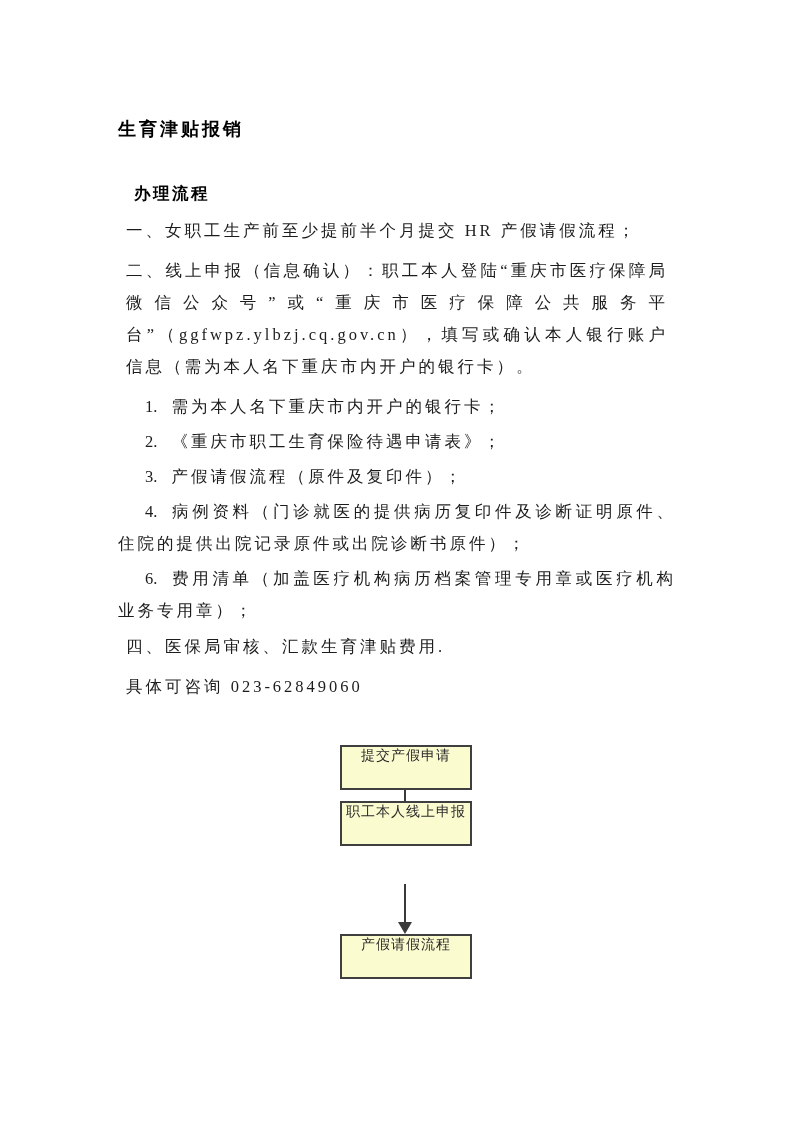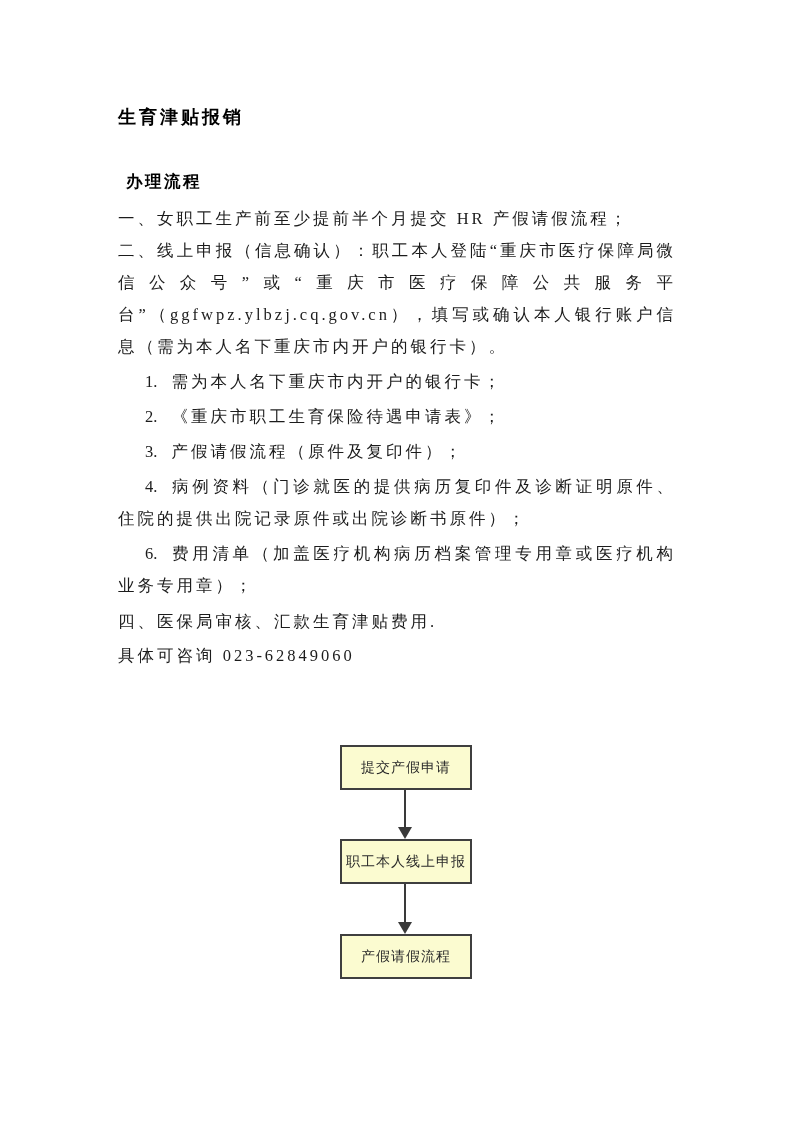--- a/index.html
+++ b/index.html
@@ -8,44 +8,44 @@
     width: 793px;
     height: 1122px;
     background: #ffffff;
     overflow: hidden;
     font-family: "Liberation Serif", "DejaVu Serif", serif;
     color: #1c1c1c;
   }
   .content {
     position: absolute;
     left: 118px;
-    top: 100px;
+    top: 112px;
     width: 558px;
   }
   .doc-title {
     margin: 0;
     padding-top: 7px;
     font-family: "Liberation Sans", "DejaVu Sans", sans-serif;
     font-size: 18px;
     font-weight: bold;
     letter-spacing: 3px;
     color: #000000;
     line-height: 20px;
   }
   .section-heading {
-    margin: 45px 0 0 8px;
+    margin: 45px 0 0 16px;
     font-family: "Liberation Sans", "DejaVu Sans", sans-serif;
     font-size: 16.5px;
     font-weight: bold;
     letter-spacing: 2.5px;
     color: #000000;
     line-height: 19px;
   }
   .para {
-    margin: 0;
+    margin: 8px;
     font-size: 16.5px;
     line-height: 32px;
     letter-spacing: 3px;
     text-align: justify;
     color: #1c1c1c;
   }
   .para.first { margin-top: 12px; }
   .list-para {
     margin: 3px 0 0 0;
     text-indent: 27px;
@@ -59,29 +59,28 @@
   .contact-para { margin-top: 2px; }
   
   .flow-node {
     position: absolute;
     left: 340px;
     width: 128px;
     height: 41px;
     background: #fbfbd0;
     border: 2px solid #3f3f3f;
     display: flex;
-    align-items: center;
     justify-content: center;
     font-family: Liberation Mono, monospace;
     font-size: 14px;
     letter-spacing: 1px;
     color: #2a2a2a;
   }
   .node-1 { top: 745px; }
-  .node-2 { top: 839px; }
+  .node-2 { top: 801px; }
   .node-3 { top: 934px; }
   .arrow-line {
     position: absolute;
     left: 404px;
     width: 2px;
     background: #3a3a3a;
   }
   .arrow-line-1 { top: 790px; height: 38px; }
   .arrow-line-2 { top: 884px; height: 38px; }
   .arrow-head {

